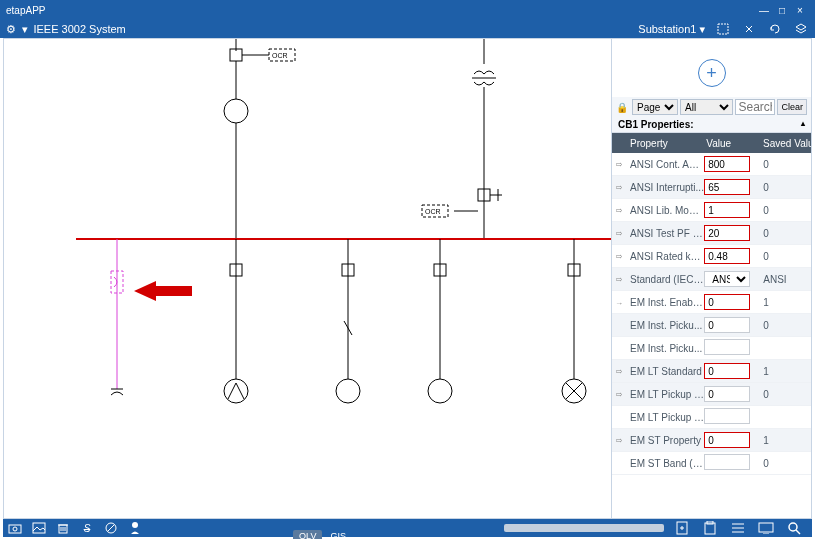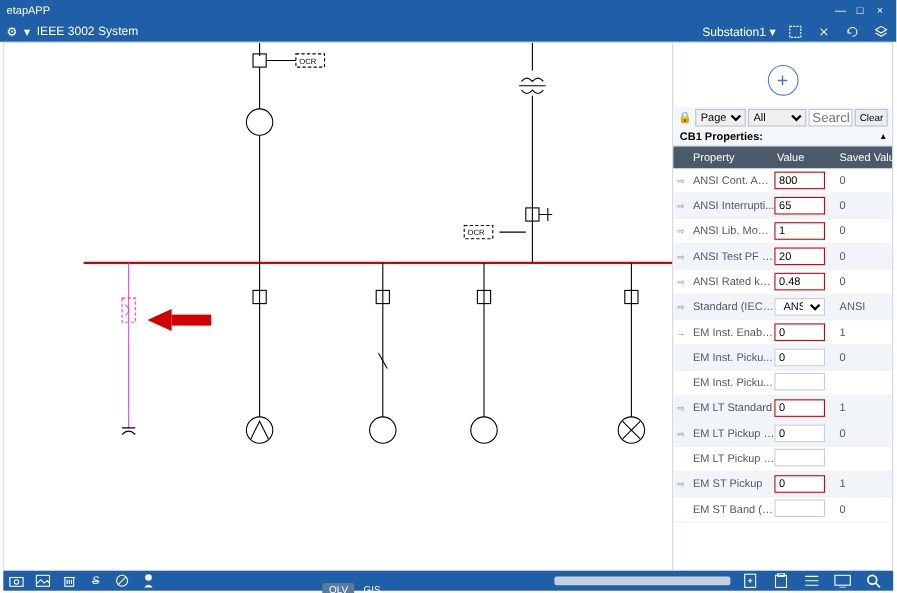--- a/index.html
+++ b/index.html
@@ -277,21 +277,21 @@
             <div class="col-saved">0</div>
           </div>
           <div class="prop-row">
             <div class="col-exp"></div>
             <div class="col-prop">EM LT Pickup (...</div>
             <div class="col-val"><span class="val-box"></span></div>
             <div class="col-saved"></div>
           </div>
           <div class="prop-row alt">
             <div class="col-exp">⇨</div>
-            <div class="col-prop">EM ST Pickup</div>
+            <div class="col-prop">EM ST Property</div>
             <div class="col-val"><input type="text" value="0" style=""></div>
             <div class="col-saved">1</div>
           </div>
           <div class="prop-row">
             <div class="col-exp"></div>
             <div class="col-prop">EM ST Band (V...</div>
             <div class="col-val"><span class="val-box"></span></div>
             <div class="col-saved">0</div>
           </div>
         </div>

